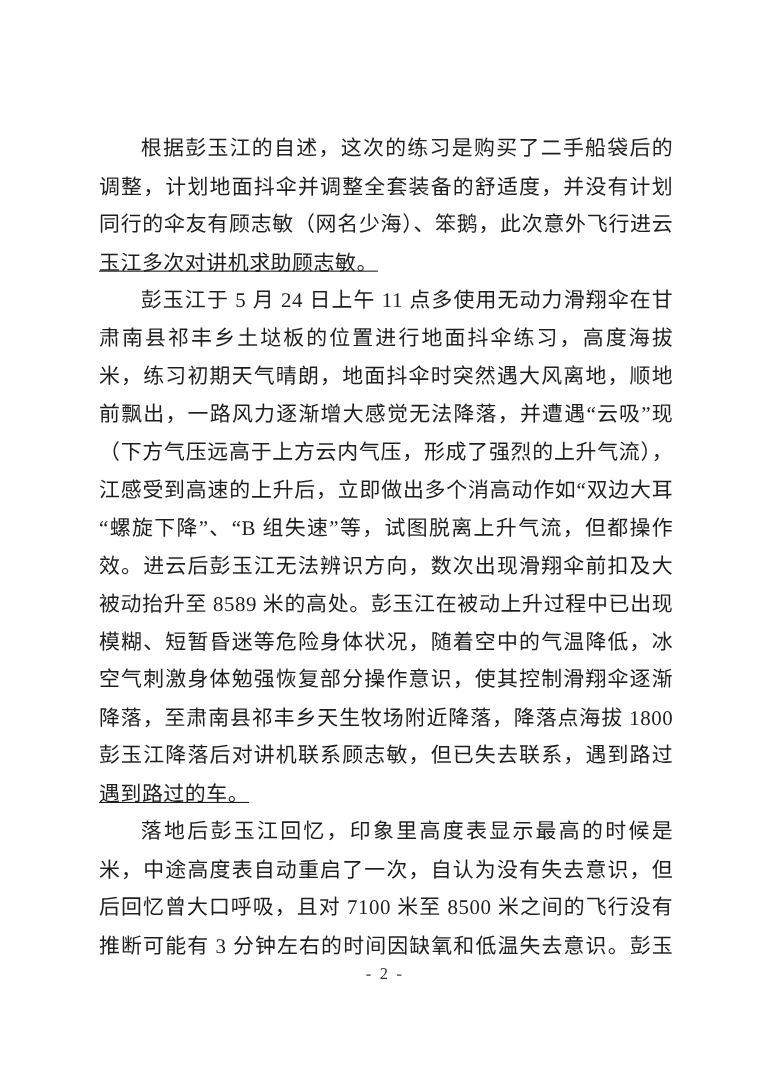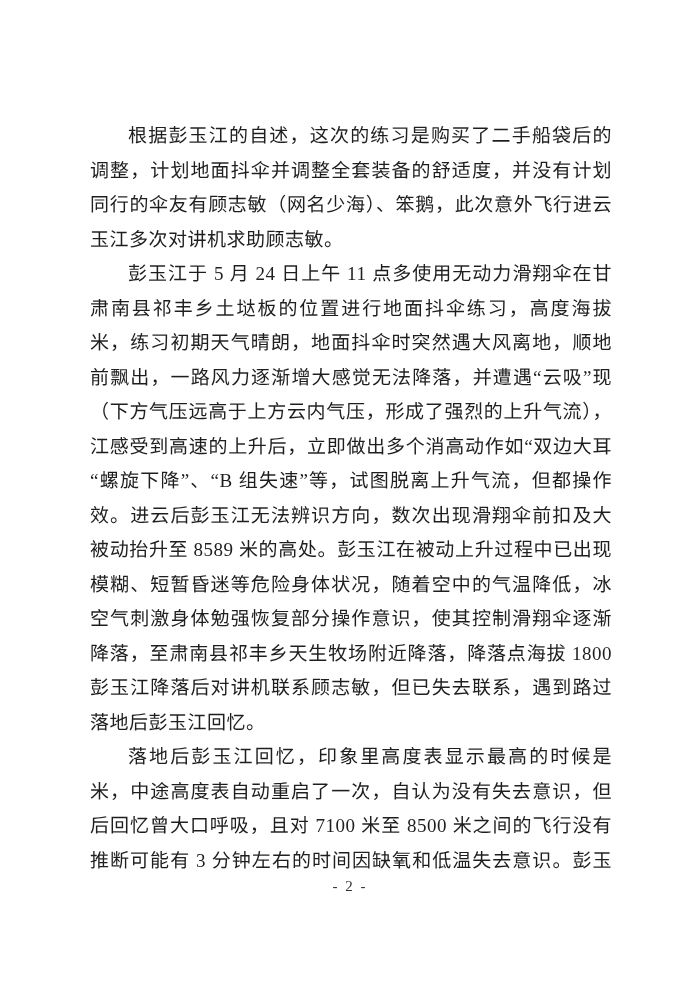--- a/index.html
+++ b/index.html
@@ -34,20 +34,21 @@
     text-align: justify;
     text-align-last: justify;
     letter-spacing: 0.5px;
     overflow: hidden;
   }
   .line.first {
     text-indent: 2em;
   }
   .line.para-end {
     text-align-last: left;
+    text-decoration: underline;
   }
   .page-number {
     position: absolute;
     left: 0;
     top: 878px;
     width: 100%;
     text-align: center;
     font-size: 15px;
     color: #333333;
     letter-spacing: 2px;
@@ -71,21 +72,21 @@
         <div class="line">前飘出，一路风力逐渐增大感觉无法降落，并遭遇“云吸”现象</div>
         <div class="line">（下方气压远高于上方云内气压，形成了强烈的上升气流），彭玉</div>
         <div class="line">江感受到高速的上升后，立即做出多个消高动作如“双边大耳朵”、</div>
         <div class="line">“螺旋下降”、“B 组失速”等，试图脱离上升气流，但都操作无</div>
         <div class="line">效。进云后彭玉江无法辨识方向，数次出现滑翔伞前扣及大折翼，</div>
         <div class="line">被动抬升至 8589 米的高处。彭玉江在被动上升过程中已出现意识</div>
         <div class="line">模糊、短暂昏迷等危险身体状况，随着空中的气温降低，冰冷的</div>
         <div class="line">空气刺激身体勉强恢复部分操作意识，使其控制滑翔伞逐渐安全</div>
         <div class="line">降落，至肃南县祁丰乡天生牧场附近降落，降落点海拔 1800 米。</div>
         <div class="line">彭玉江降落后对讲机联系顾志敏，但已失去联系，遇到路过的车，</div>
-        <div class="line para-end">落地后彭玉江回忆。</div>
+        <div class="line para-end">遇到路过的车。</div>
       </div>
       <div class="paragraph">
         <div class="line first">落地后彭玉江回忆，印象里高度表显示最高的时候是 7100</div>
         <div class="line">米，中途高度表自动重启了一次，自认为没有失去意识，但落地</div>
         <div class="line">后回忆曾大口呼吸，且对 7100 米至 8500 米之间的飞行没有印象，</div>
         <div class="line">推断可能有 3 分钟左右的时间因缺氧和低温失去意识。彭玉江与</div>
       </div>
     </div>
   <div class="page-number">- 2 -</div>
 </div>

